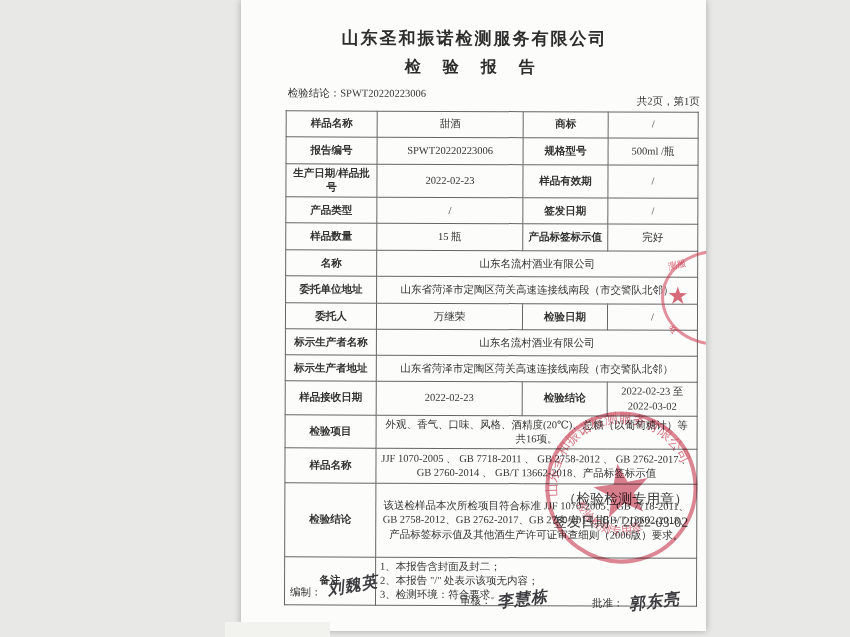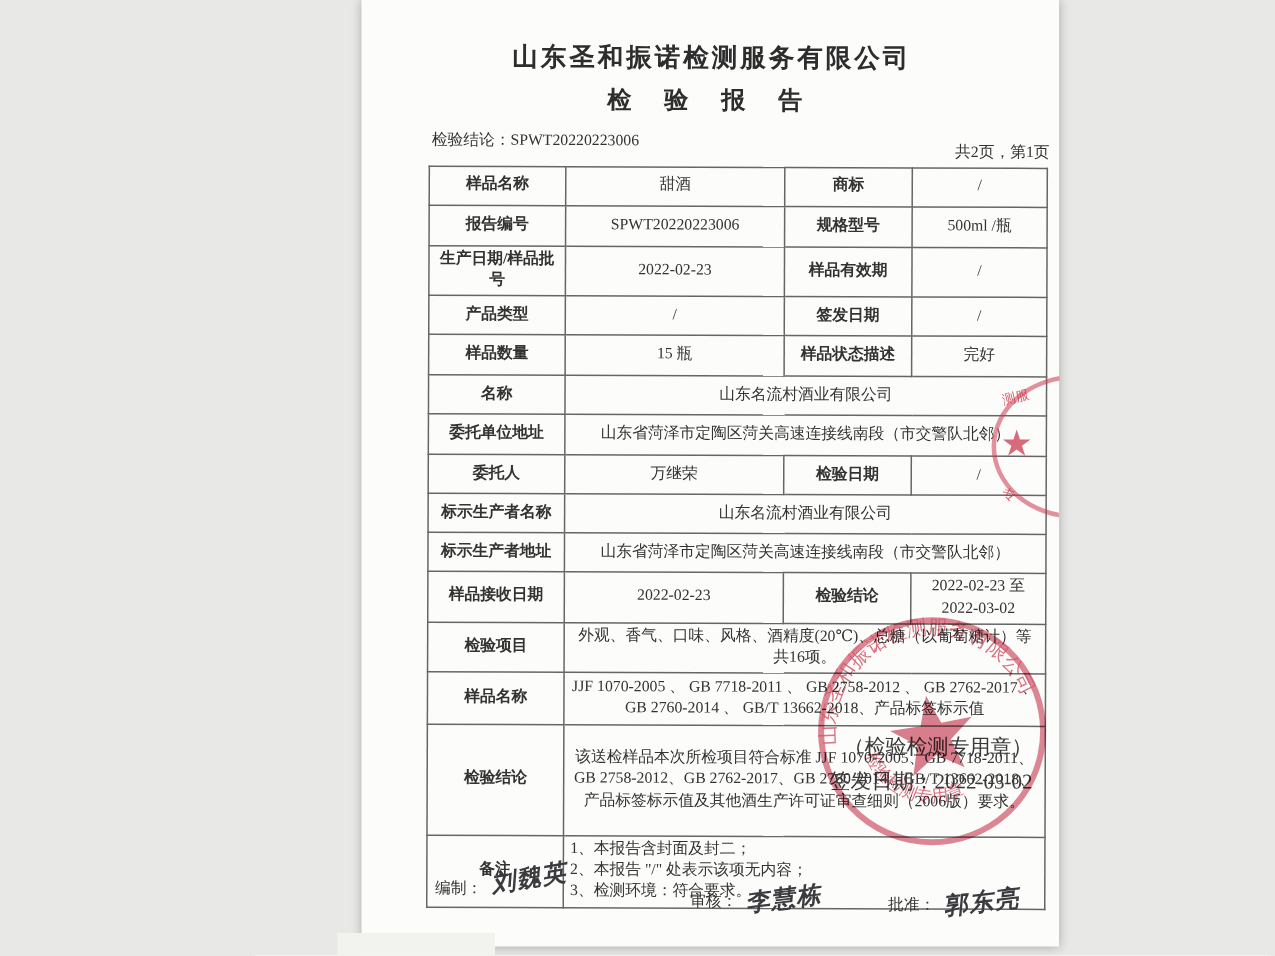--- a/index.html
+++ b/index.html
@@ -126,21 +126,21 @@
       </tr>
       <tr style="height:26px">
         <td class="lbl">产品类型</td>
         <td>/</td>
         <td class="lbl">签发日期</td>
         <td>/</td>
       </tr>
       <tr style="height:27px">
         <td class="lbl">样品数量</td>
         <td>15 瓶</td>
-        <td class="lbl">样品状态描述</td>
+        <td class="lbl">产品标签标示值</td>
         <td>完好</td>
       </tr>
       <tr style="height:26px">
         <td class="lbl">名称</td>
         <td colspan="3">山东名流村酒业有限公司</td>
       </tr>
       <tr style="height:27px">
         <td class="lbl">委托单位地址</td>
         <td colspan="3">山东省菏泽市定陶区菏关高速连接线南段（市交警队北邻）</td>
       </tr>

